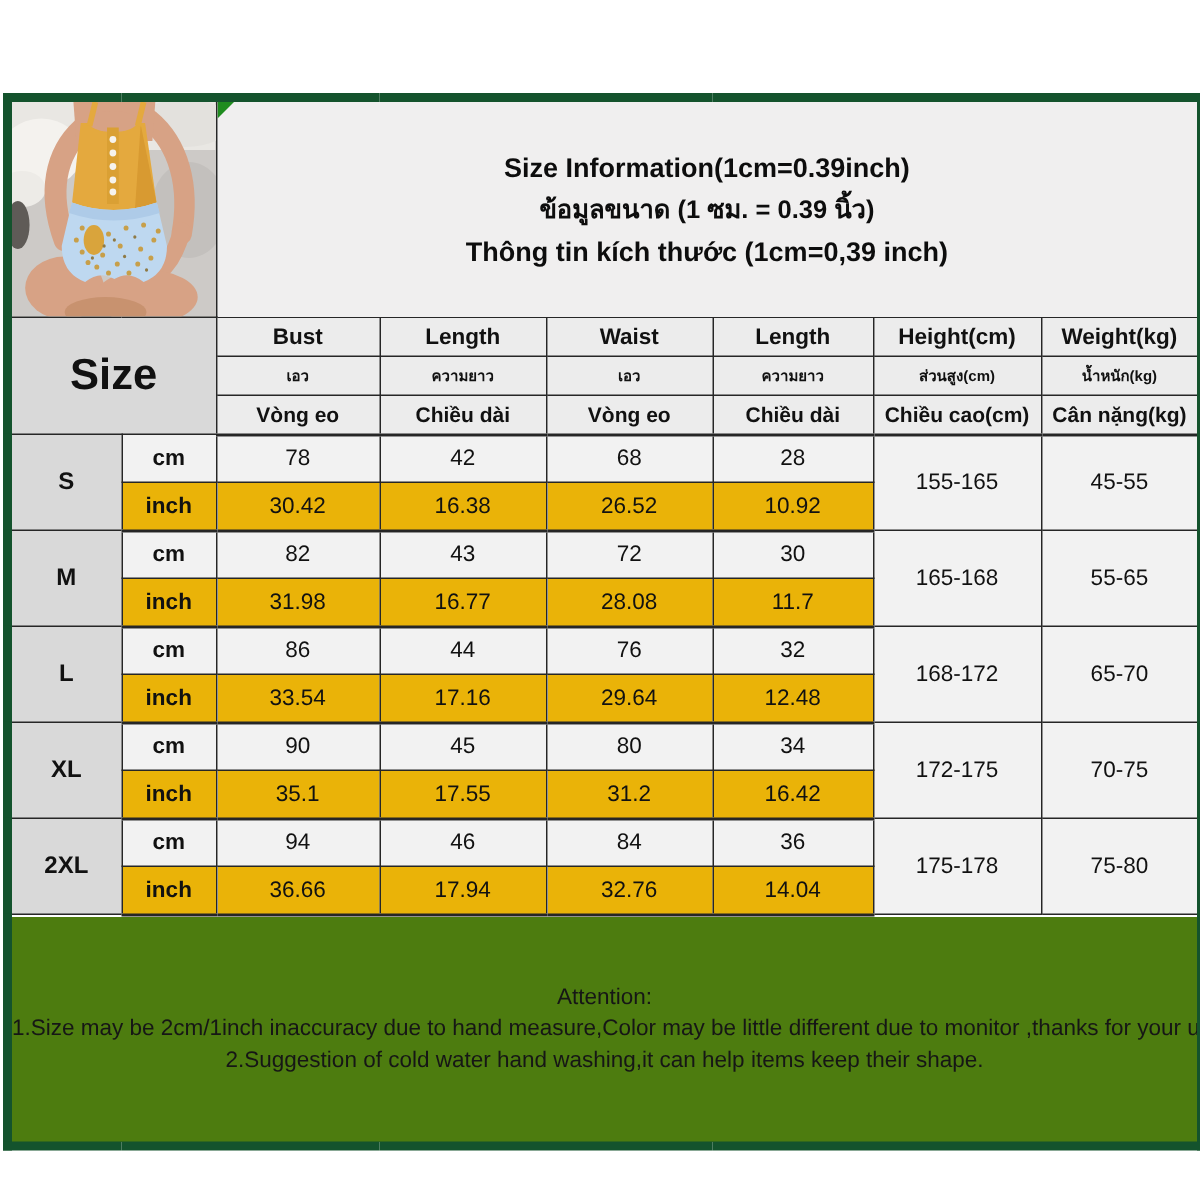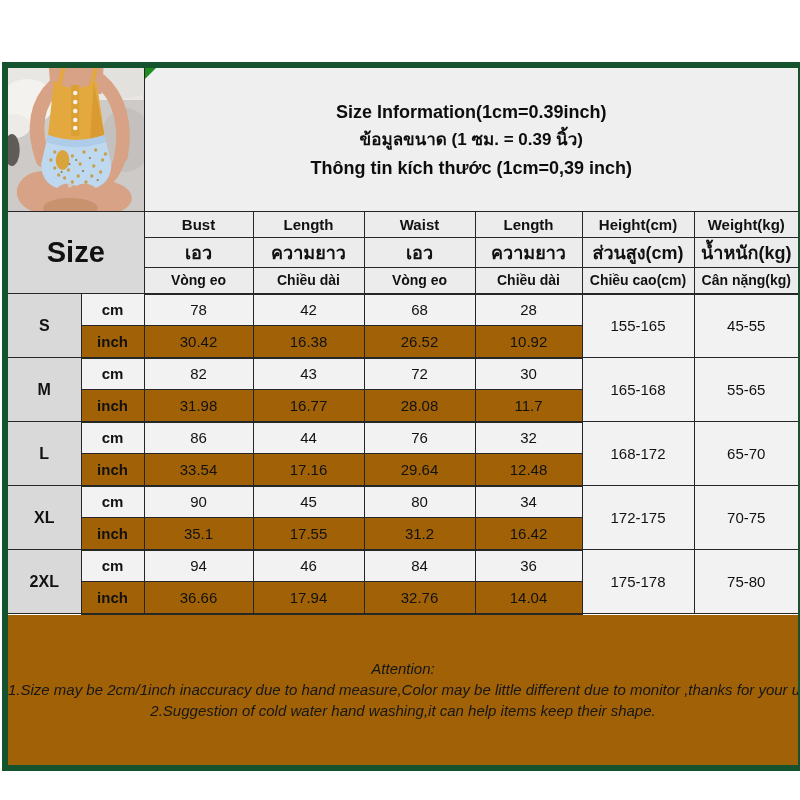--- a/index.html
+++ b/index.html
@@ -32,34 +32,34 @@
   .title-stack   { display:flex; flex-direction:column; justify-content:center; align-items:center; height:100%; }
   .title-line    { font-weight:bold; font-size:18px; line-height:28px; color:#0d0d0d; }
   .title-line.th { font-size:17px; }
   .corner-marker {
     position:absolute; top:0; left:0; width:0; height:0;
     border-top:11px solid #1f8c1f; border-right:11px solid transparent;
   }
 
   td.size-corner { background:#d9d9d9; font-weight:bold; font-size:29px; }
   td.hcell       { background:#ececec; font-weight:bold; font-size:15px; }
-  td.hcell.th    { font-size:18px; }
+  td.hcell.th    { font-size:10px; }
   td.hcell.vi    { font-size:14px; border-bottom-width:2px; }
 
   td.size-label  { background:#d9d9d9; font-weight:bold; font-size:16px; }
   td.unit        { font-weight:bold; font-size:15px; }
   td.val         { font-size:15px;margin-left:36px; }
   td.range       { font-size:15px; background:#f2f2f2; }
   td.bg-light    { background:#f2f2f2; }
-  td.bg-white    { background:#a16207; }
+  td.bg-white    { background:#eab308; }
   tr.group-end td { border-bottom-width:2px; }
 
   td.attn-cell {
-    background:#a16207; text-align:left; vertical-align:top;
-    padding:2px 5px; white-space:normal;font-style:italic;
+    background:#4d7c0f; text-align:left; vertical-align:top;
+    padding:2px 5px; white-space:normal;
   }
   .attn-text { font-size:15px; line-height:21px; color:#161616; }
 </style>
 </head>
 <body>
 
 <div class="page">
 
   <table class="size-sheet">
     <colgroup>

